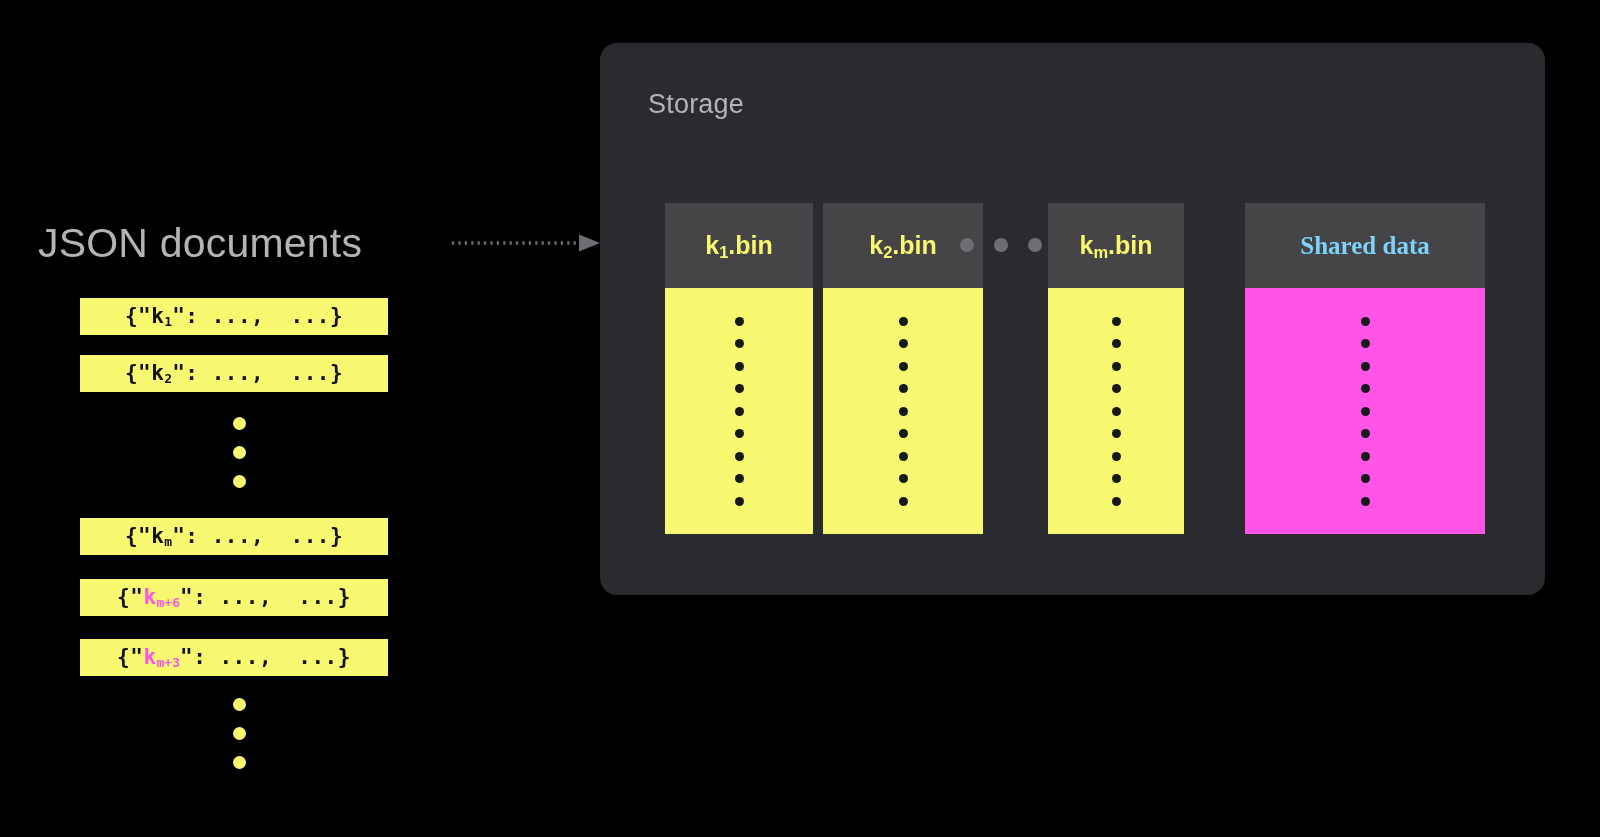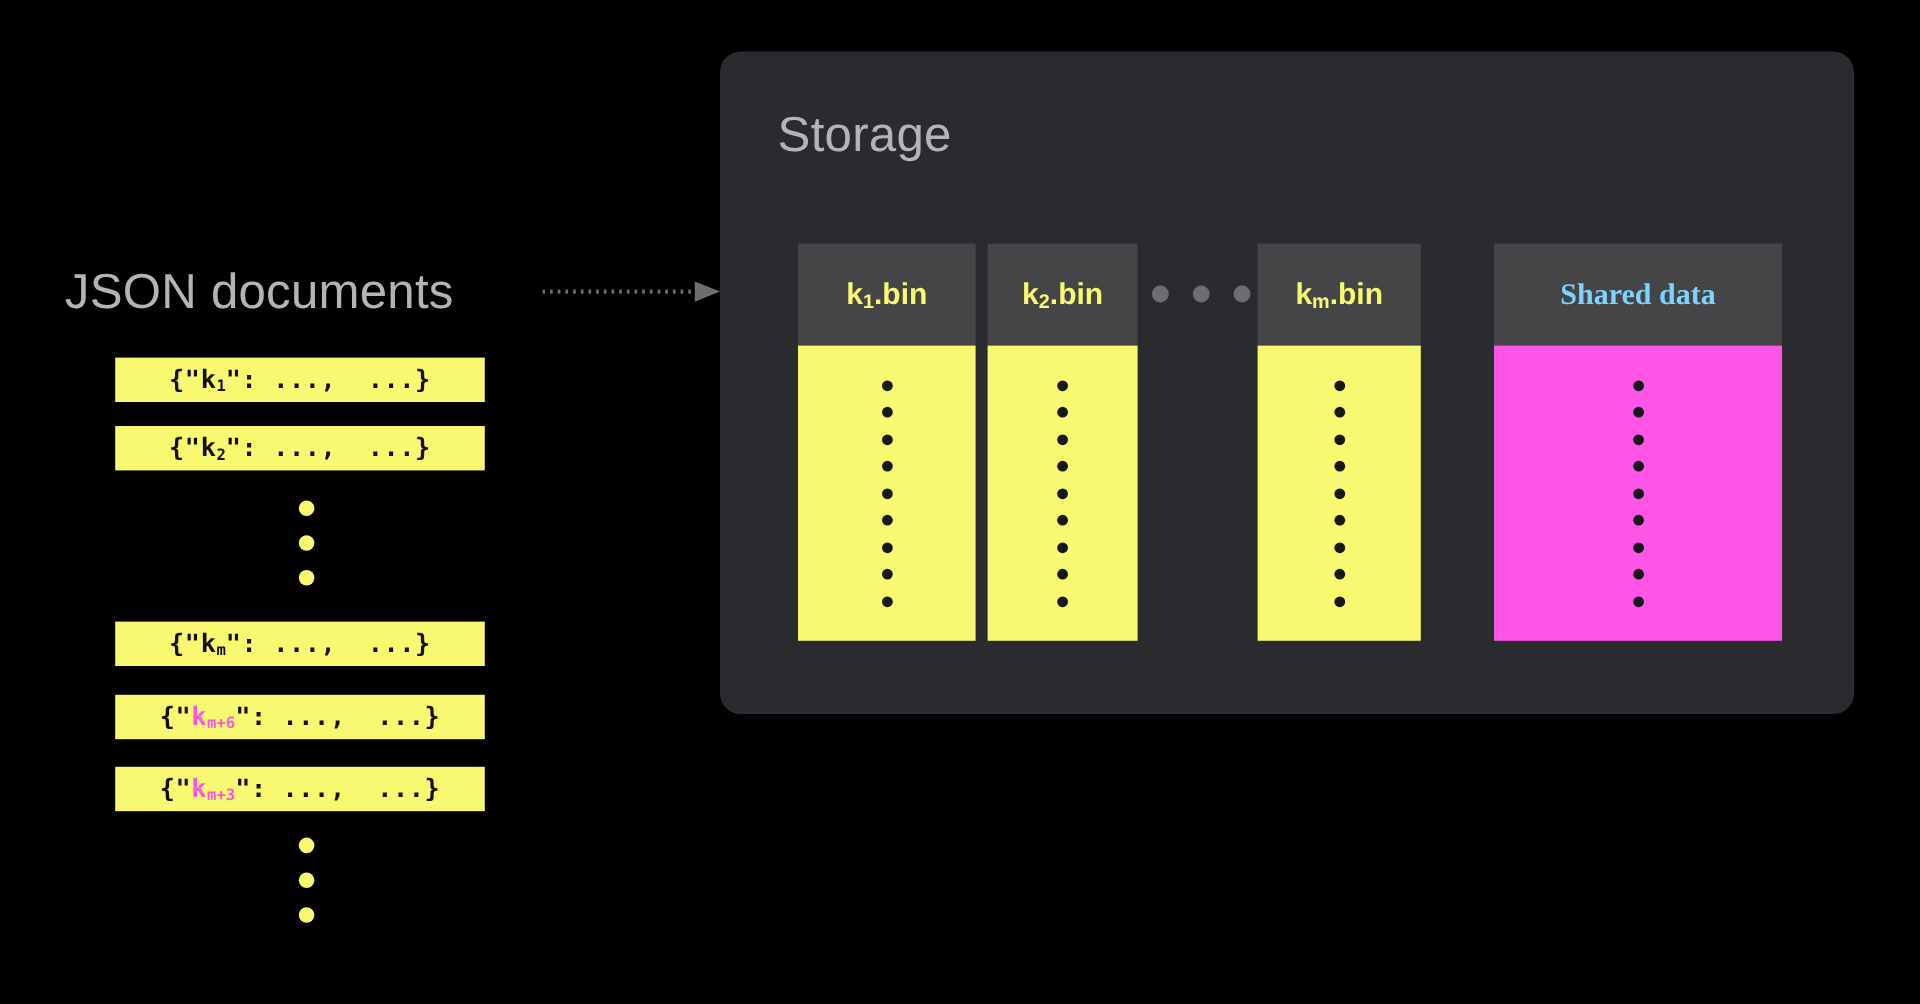--- a/index.html
+++ b/index.html
@@ -12,21 +12,21 @@
     height: 837px;
     position: relative;
     overflow: hidden;
     font-family: "Liberation Sans", sans-serif;
     -webkit-font-smoothing: antialiased;
   }
 
   
   #left-section {
     position: absolute;
-    left: 16px; top: 0;
+    left: 0; top: 0;
     width: 600px; height: 837px;
   }
   #json-documents-label {
     position: absolute;
     left: 38px;
     top: 220px;
     font-size: 41px;
     font-weight: 400;
     color: #b4b4b8;
     letter-spacing: 0.2px;
@@ -91,21 +91,21 @@
     top: 43px;
     width: 945px;
     height: 552px;
     background: #2a2b2f;
     border-radius: 17px;
   }
   #storage-title {
     position: absolute;
     left: 48px;
     top: 46px;
-    font-size: 41px;
+    font-size: 27px;
     font-weight: 400;
     color: #b4b4b8;
     letter-spacing: 0.2px;
   }
 
   .bin-col {
     position: absolute;
     top: 160px;
   }
   .bin-header {
@@ -223,21 +223,21 @@
       <span class="dot"></span>
       <span class="dot"></span>
       <span class="dot"></span>
       <span class="dot"></span>
       <span class="dot"></span>
       <span class="dot"></span>
       <span class="dot"></span>
     </div>
   </div>
 
-  <div class="bin-col" style="left:223px; width:125px;">
+  <div class="bin-col" style="left:223px; width:160px;">
     <div class="bin-header">
       <span class="bin-header-text">k<sub>2</sub>.bin</span>
     </div>
     <div class="bin-body">
       <span class="dot"></span>
       <span class="dot"></span>
       <span class="dot"></span>
       <span class="dot"></span>
       <span class="dot"></span>
       <span class="dot"></span>

